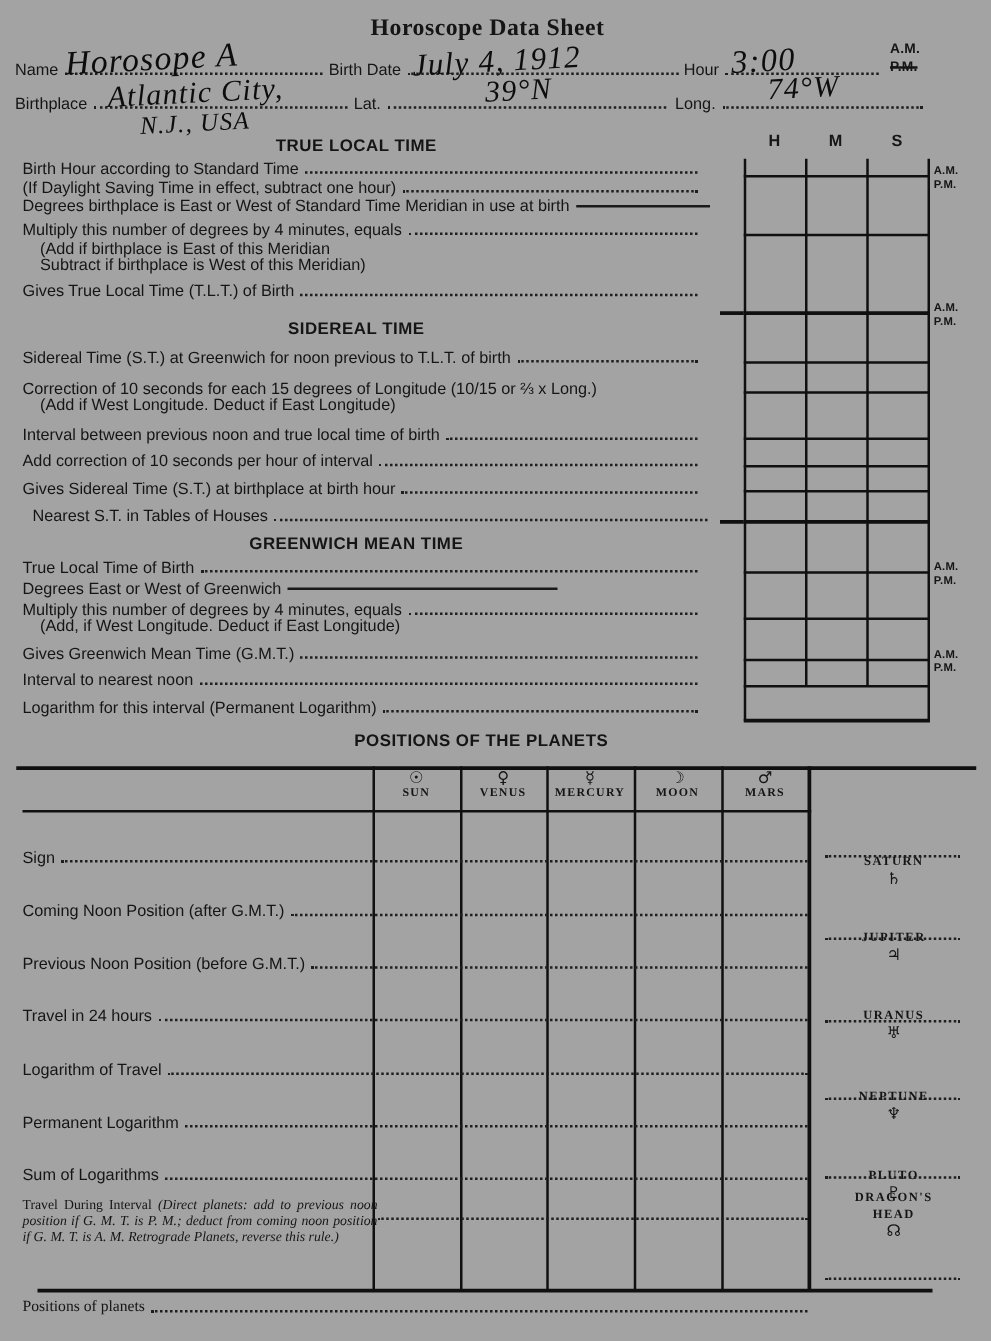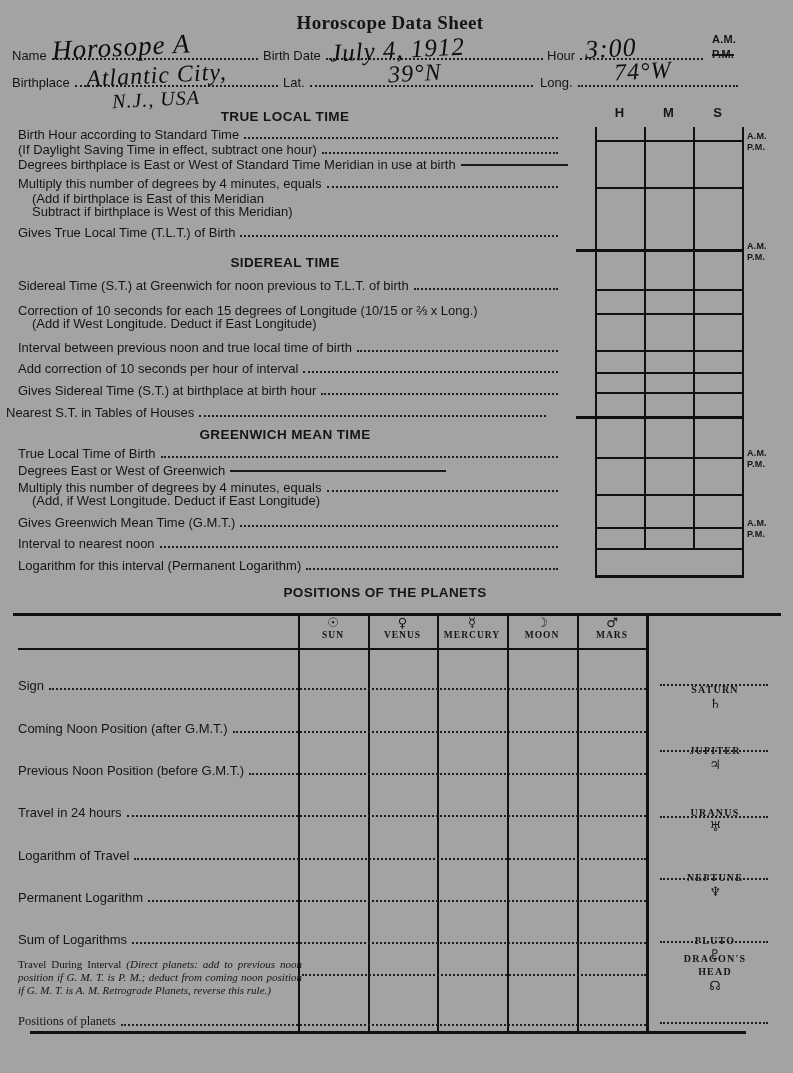--- a/index.html
+++ b/index.html
@@ -23,21 +23,21 @@
   .pcol{position:absolute;text-align:center;}
   .psym{font-family:"DejaVu Sans",sans-serif;font-size:13px;line-height:14px;}
   .pname{font-family:"Liberation Serif",serif;font-weight:bold;font-size:9.5px;letter-spacing:1px;line-height:11px;}
   .side-item{position:absolute;left:652px;width:126px;text-align:center;}
   .side-name{font-family:"Liberation Serif",serif;font-weight:bold;font-size:10px;letter-spacing:1.2px;line-height:13px;margin-top:44px;}
   .side-sym{font-family:"DejaVu Sans",sans-serif;font-size:13px;line-height:15px;}
   .sdots{position:absolute;left:660px;width:108px;border-bottom:2px dotted #1f1f1f;height:10px;}
   .travel-note{position:absolute;left:18px;top:958px;width:284px;
      font-family:"Liberation Serif",serif;font-size:11px;line-height:13px;text-align:justify;}
   .travel-note i{font-style:italic;}
-  .serifrow{font-family:"Liberation Serif",serif;font-size:12.5px;}
+  .serifrow{font-family:"Liberation Serif",serif;font-size:12.5px;margin-top:24px;}
   .st{text-decoration:line-through;text-decoration-thickness:2px;}
 </style>
 </head>
 <body>
 
 <div class="page">
 
   <div class="title">Horoscope Data Sheet</div>
 
   <div class="row" style="left:12px;top:48px;width:248px;">
@@ -120,21 +120,21 @@
       <span class="leader"></span>
   </div>
   <div class="row" style="left:18px;top:361px;width:542px;">
     <span class="lbl">Add correction of 10 seconds per hour of interval</span>
       <span class="leader"></span>
   </div>
   <div class="row" style="left:18px;top:383px;width:542px;">
     <span class="lbl">Gives Sidereal Time (S.T.) at birthplace at birth hour</span>
       <span class="leader"></span>
   </div>
-  <div class="row" style="left:6px;top:405px;width:542px;">
+  <div class="row" style="left:26px;top:405px;width:542px;">
     <span class="lbl">Nearest S.T. in Tables of Houses</span>
       <span class="leader"></span>
   </div>
 
   <div class="sect-h" style="top:427px;">GREENWICH MEAN TIME</div>
   <div class="row" style="left:18px;top:446px;width:542px;align-items:flex-end;">
     <span class="lbl">True Local Time of Birth</span>
       <span class="leader"></span>
   </div>
   <div class="row" style="left:18px;top:463px;width:430px;">

